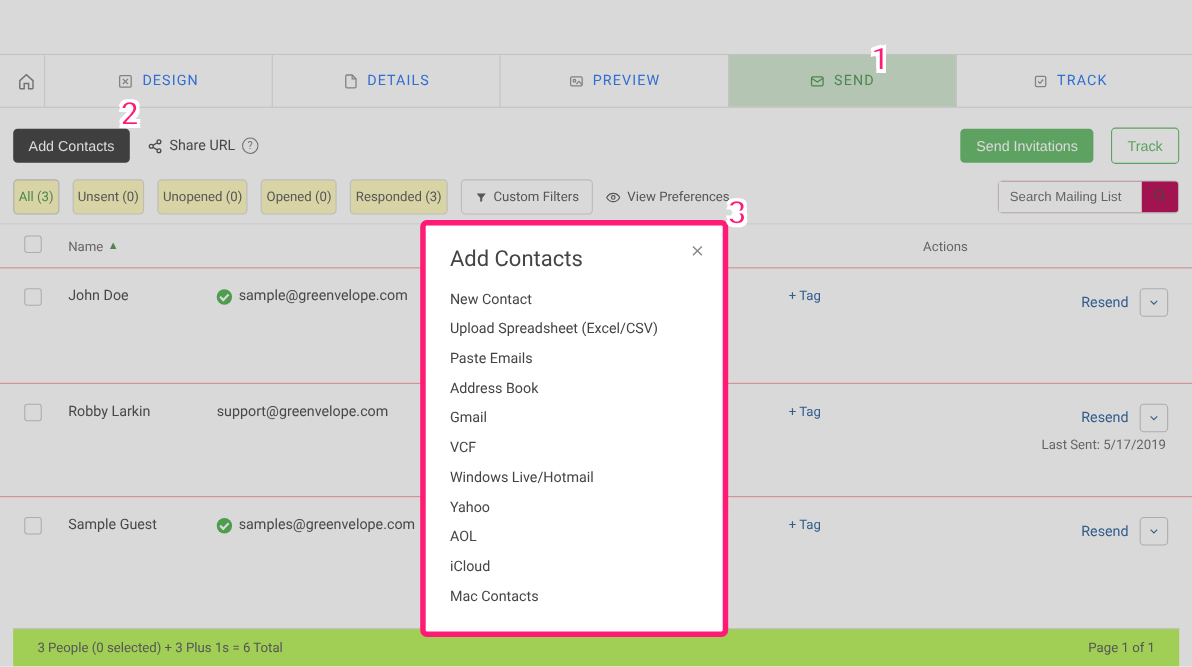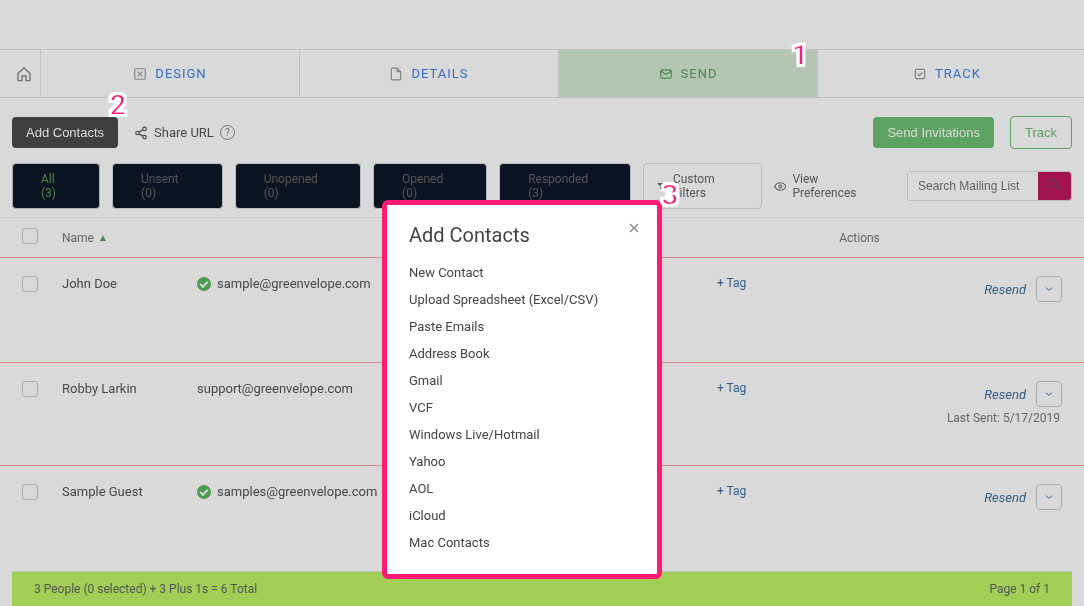--- a/index.html
+++ b/index.html
@@ -13,21 +13,21 @@
   .toolbar { display: flex; align-items: center; padding: 18px 12px 14px; gap: 16px; }
   .btn { padding: 8px 14px; border-radius: 4px; font-size: 13px; cursor: pointer; border: none; }
   .btn-dark { background: #4a4a4a; color: #fff; }
   .btn-green { background: #6fbf73; color: #fff; }
   .btn-outline { background: #fff; border: 1px solid #6fbf73; color: #6fbf73; }
   .share-link { display: flex; align-items: center; gap: 6px; color: #555; cursor: pointer; }
   .icon-circle { display: inline-flex; width: 15px; height: 15px; border: 1px solid #888; border-radius: 50%; align-items: center; justify-content: center; font-size: 10px; color: #888; }
   .toolbar-spacer { flex: 1; }
   .filters-row { display: flex; align-items: center; padding: 0 12px 8px; gap: 12px; }
   .filter-tabs { display: flex; gap: 12px; }
-  .filter-tab { padding: 8px 28px; border: 1px solid #ddd; border-radius: 4px; background: #0f172a; color: #666; font-size: 12px; cursor: pointer; }
+  .filter-tab { padding: 8px 4px; border: 1px solid #ddd; border-radius: 4px; background: #fef9c3; color: #666; font-size: 12px; cursor: pointer; }
   .filter-tab.active { color: #5a9e5a; border-color: #ccc; }
   .custom-filters { display: flex; align-items: center; gap: 6px; padding: 8px 12px; border: 1px solid #ddd; border-radius: 4px; color: #666; font-size: 12px; cursor: pointer; }
   .view-prefs { display: flex; align-items: center; gap: 6px; color: #666; font-size: 12px; cursor: pointer; }
   .filters-spacer { flex: 1; }
   .search-wrap { display: flex; align-items: center; border: 1px solid #ddd; border-radius: 4px; padding: 0; background: #be185d; }
   .search-input { border: none; outline: none; padding: 7px 10px; width: 130px; font-size: 12px; color: #555; }
   .search-btn { padding: 6px 10px; border: none; background: transparent; cursor: pointer; }
   .table-header { display: flex; align-items: center; padding: 10px 22px; color: #777; font-size: 12px; border-top: 1px solid #eee; }
   .col-check { width: 40px; }
   .col-name { width: 135px; display:flex; align-items:center; gap:4px;}
@@ -37,21 +37,21 @@
   .col-actions { flex: 1; text-align: center; }
   .checkbox { width: 16px; height: 16px; border: 1px solid #ccc; border-radius: 3px; background: #fff; cursor: pointer; display:inline-block;}
   .table-row { display: flex; align-items: flex-start; padding: 18px 22px 60px; border-top: 1px solid #fca5a5; font-size: 13px; }
   .table-row.shorter { padding-bottom: 40px; }
   .row-email { display: flex; align-items: center; gap: 6px; }
   .verified-icon { width: 14px; height: 14px; background: #5cb85c; border-radius: 50%; position: relative; display:inline-block;}
   .verified-icon::after { content: ""; position: absolute; left: 3px; top: 4px; width: 6px; height: 3px; border-left: 2px solid white; border-bottom: 2px solid white; transform: rotate(-45deg); }
   .tag-btn { color: #3b6ea5; font-size: 12px; cursor: pointer; }
   .row-actions { flex: 1; text-align: right; display:flex; flex-direction:column; align-items:flex-end; gap:4px;}
   .actions-line { display:flex; align-items:center; gap:10px; justify-content:flex-end; }
-  .resend-link { color: #3b6ea5; font-size: 13px; cursor: pointer; font-style: italic; }
+  .resend-link { color: #3b6ea5; font-size: 13px; cursor: pointer; }
   .action-dd { width: 26px; height: 26px; border: 1px solid #ccc; border-radius: 4px; display: inline-flex; align-items: center; justify-content: center; cursor: pointer; }
   .last-sent { font-size: 12px; color: #777; margin-right: 2px;}
   .table-footer { padding: 10px 22px; background: #bef264; font-size: 12px; color: #666; display: flex; justify-content: space-between; border-top: 1px solid #e5e5e5; position: absolute; bottom: 0; left: 12px; right: 12px; }
   .sort-arrow { color: #5a9e5a; font-size: 10px; }
   
   .overlay { position: absolute; inset: 0; background: rgba(0,0,0,0.15); }
   .modal { position: absolute; left: 382px; top: 200px; width: 280px; background: #fff; border: 5px solid #ff1a75; border-radius: 6px; padding: 18px 22px 18px; z-index: 20; }
   .modal-title { font-size: 20px; color: #444; margin-bottom: 12px; }
   .modal-close { position: absolute; right: 12px; top: 12px; width: 22px; height: 22px; cursor: pointer; color: #888; display:flex; align-items:center; justify-content:center;}
   .modal-item { padding: 6px 0; font-size: 13px; color: #444; cursor: pointer; }
@@ -80,20 +80,28 @@
       </svg>
     <span>DESIGN</span>
   </div>
   <div class="nav-tab">
     <svg width="14" height="14" viewBox="0 0 24 24" fill="none" stroke="#999" stroke-width="2">
         <path d="M14 2H6a2 2 0 0 0-2 2v16a2 2 0 0 0 2 2h12a2 2 0 0 0 2-2V8z"></path>
         <path d="M14 2v6h6"></path>
       </svg>
     <span>DETAILS</span>
   </div>
+  <div class="nav-tab">
+    <svg width="14" height="14" viewBox="0 0 24 24" fill="none" stroke="#999" stroke-width="2">
+        <rect x="3" y="5" width="18" height="14" rx="2"></rect>
+        <circle cx="9" cy="11" r="2"></circle>
+        <path d="M21 17l-5-5-4 4"></path>
+      </svg>
+    <span>PREVIEW</span>
+  </div>
   <div class="nav-tab active">
     <svg width="14" height="14" viewBox="0 0 24 24" fill="none" stroke="#5a9e5a" stroke-width="2">
         <rect x="3" y="5" width="18" height="14" rx="2"></rect>
         <path d="M3 7l9 6 9-6"></path>
       </svg>
     <span>SEND</span>
   </div>
   <div class="nav-tab">
     <svg width="14" height="14" viewBox="0 0 24 24" fill="none" stroke="#999" stroke-width="2">
         <rect x="4" y="4" width="16" height="16" rx="2"></rect>

